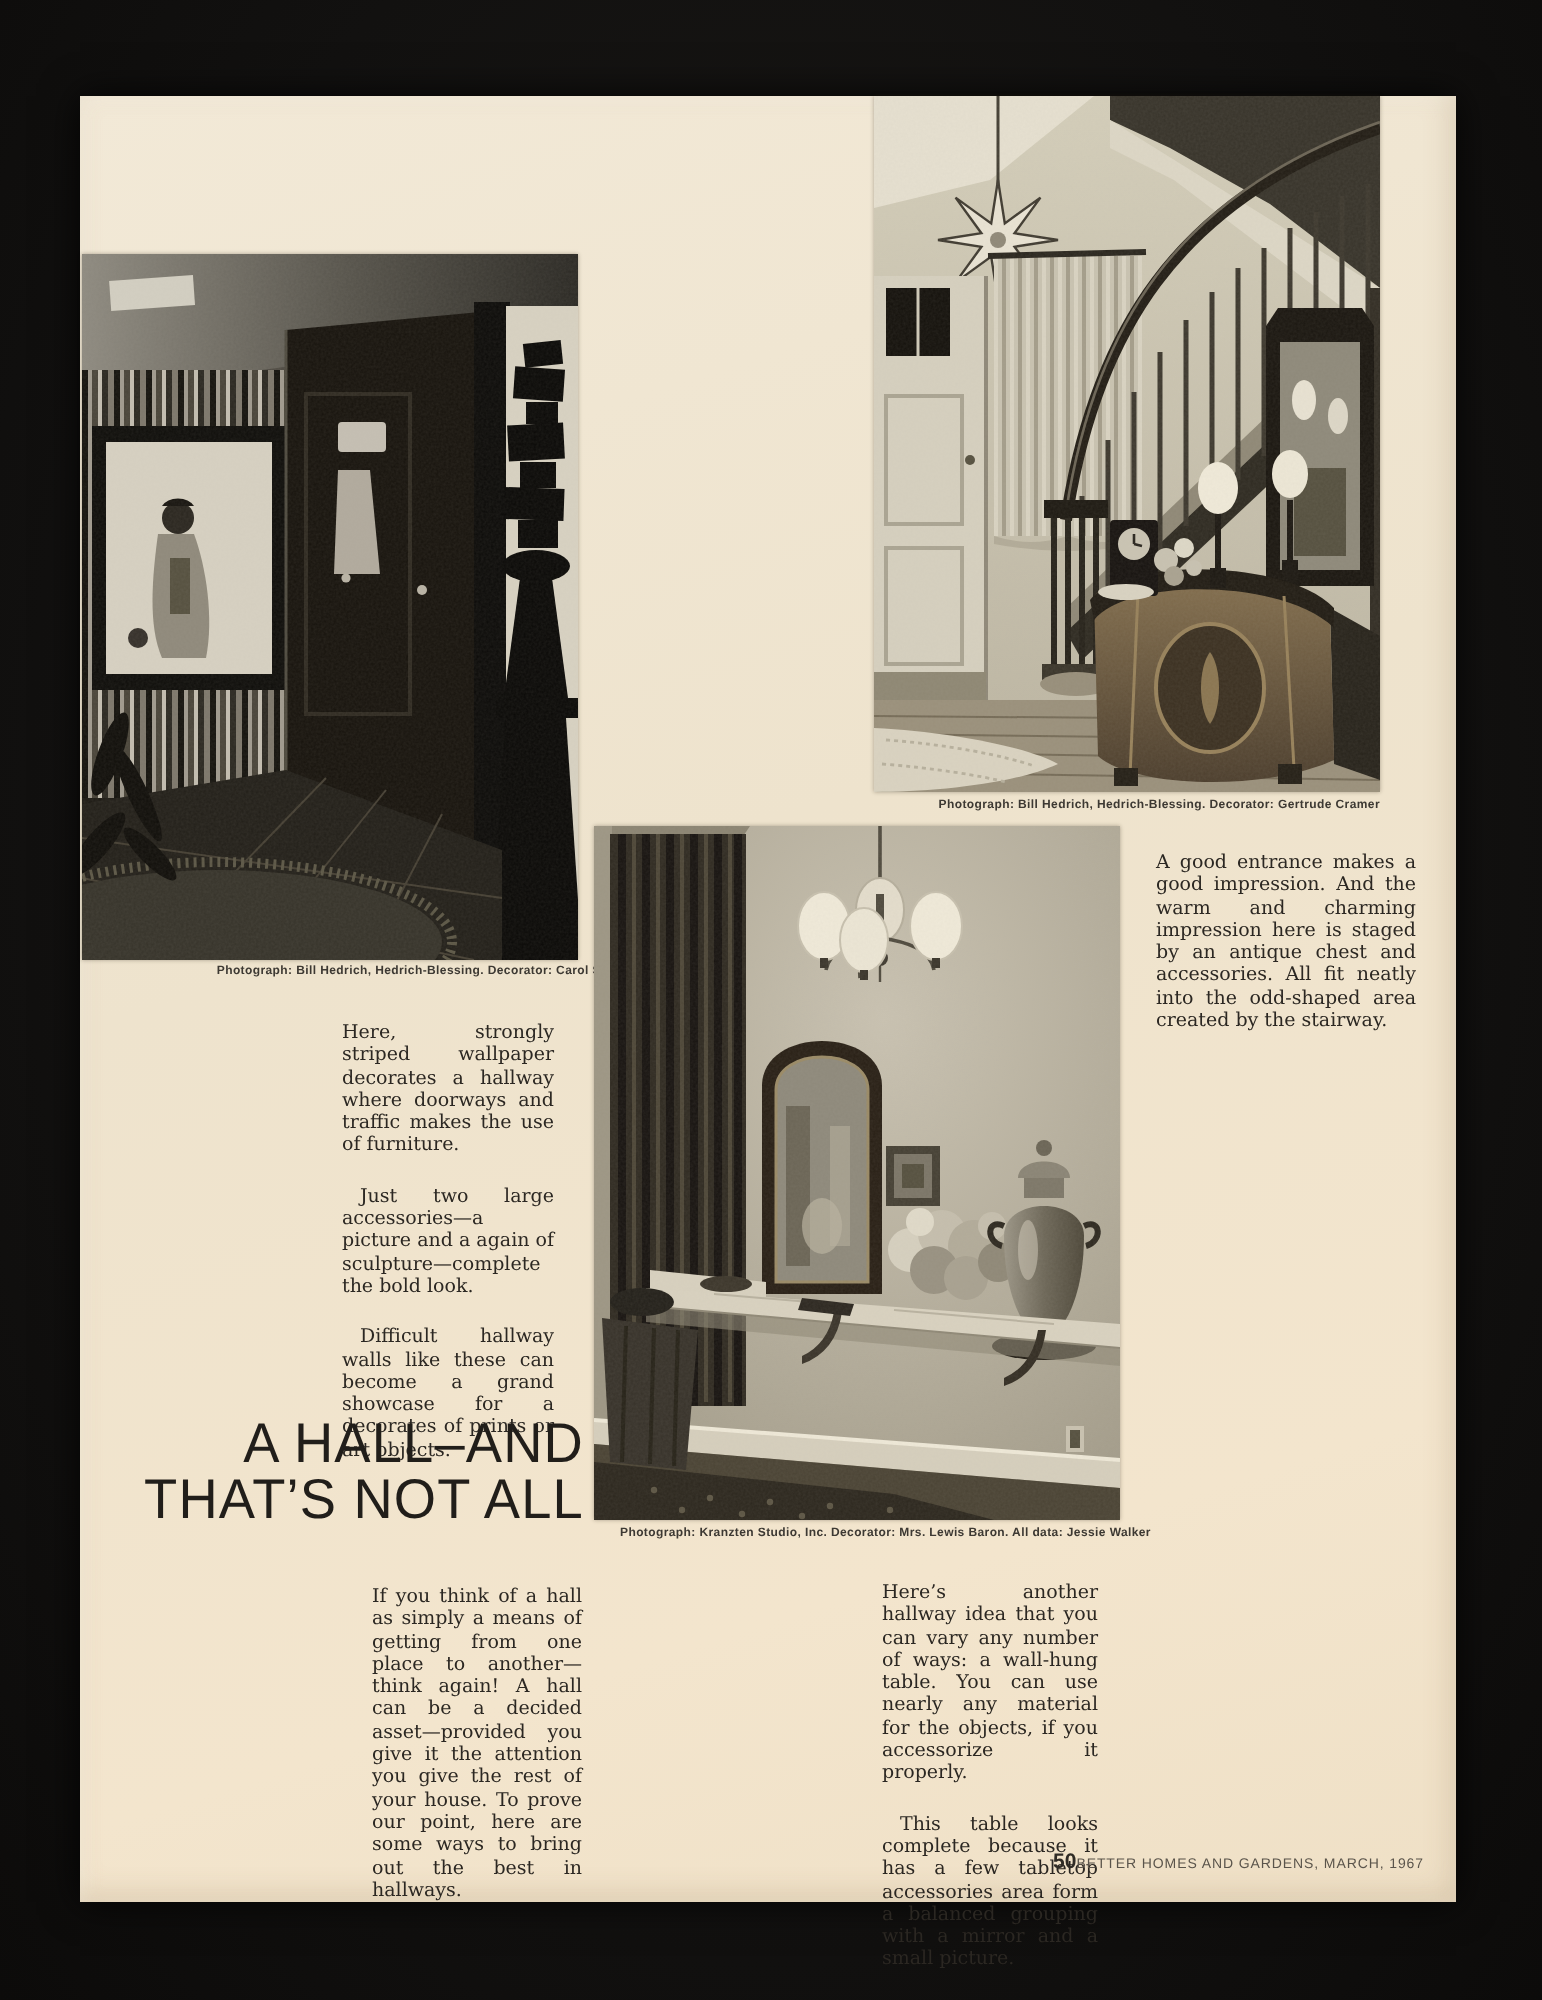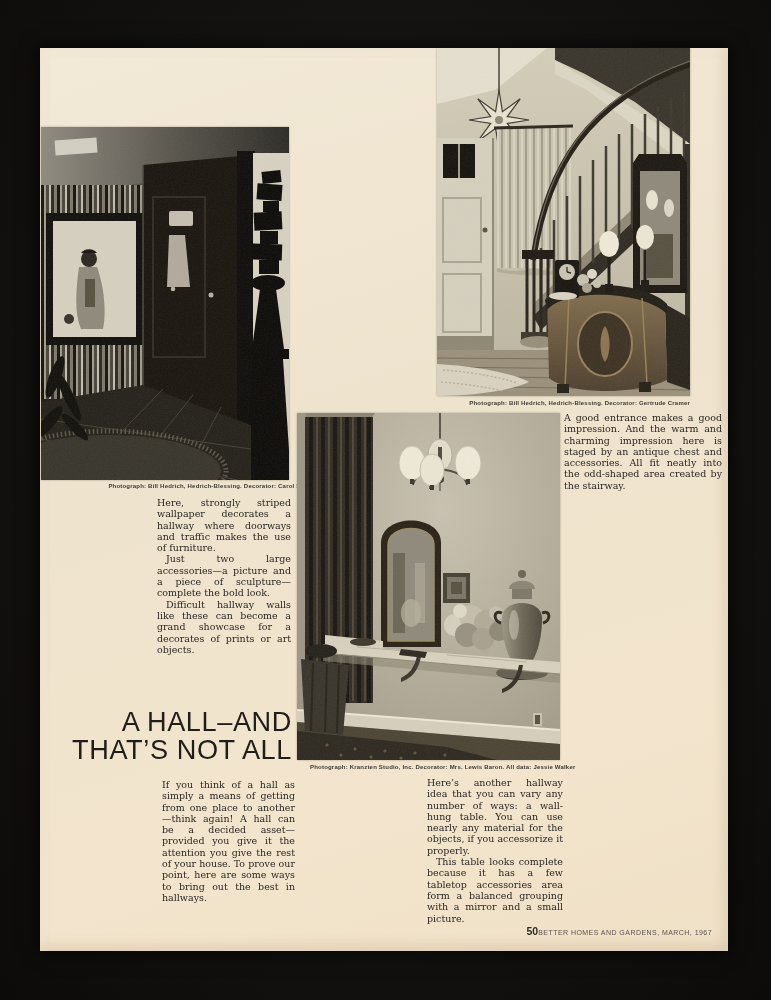--- a/index.html
+++ b/index.html
@@ -15,21 +15,21 @@
   }
   .photo { position:absolute; display:block; box-shadow:0 0 2px rgba(40,30,15,.35); }
   .credit {
     position:absolute; font:bold 6px/8px "Liberation Sans",sans-serif;
     color:#3d3933; letter-spacing:.2px; white-space:nowrap;
   }
   .body-text {
     position:absolute; font-family:"DejaVu Serif",serif; font-size:9.5px; line-height:11.3px;
     color:#2b2722; text-align:justify;
   }
-  .body-text p { margin:0; }
+  .body-text p { margin:14px; }
   .body-text p + p { text-indent:9px; }
   .headline {
     position:absolute; left:18px; top:660px; width:234px; text-align:right;
     font-family:"Liberation Sans",sans-serif; font-size:28px; line-height:28px;
     font-weight:400; color:#211e1a; letter-spacing:.6px;
     transform:scaleX(.97); transform-origin:100% 50%;
   }
   .footer {
     position:absolute; left:52px; right:16px; top:877px;
     display:flex; justify-content:flex-end; align-items:baseline;
@@ -384,34 +384,34 @@
       <g>
         <rect x="236" y="300" width="9" height="13" fill="#c9c2b0"></rect>
         <rect x="238" y="302" width="5" height="9" fill="#55503f"></rect>
       </g>
       <rect width="263" height="347" filter="url(#p3grain)" opacity=".22"></rect>
     </svg>
     <div class="credit" style="left:270px; top:715px; width:250px; text-align:right">Photograph: Kranzten Studio, Inc. Decorator: Mrs. Lewis Baron. All data: Jessie Walker</div>
 
     <div class="body-text" style="left:117px; top:449px; width:134px">
         <p>Here, strongly striped wallpaper decorates a hallway where doorways and traffic makes the use of furniture.</p>
-        <p>Just two large accessories—a picture and a piece of sculpture—complete the bold look.</p>
+        <p>Just two large accessories—a picture and a again of sculpture—complete the bold look.</p>
         <p>Difficult hallway walls like these can become a grand showcase for a decorates of prints or art objects.</p>
       </div>
 
     <div class="body-text" style="left:524px; top:364px; width:158px">
         <p>A good entrance makes a good impression. And the warm and charming impression here is staged by an antique chest and accessories. All fit neatly into the odd-shaped area created by the stairway.</p>
       </div>
 
     <div class="headline">
       <div>A HALL–AND</div>
       <div>THAT’S NOT ALL</div>
     </div>
 
-    <div class="body-text" style="left:122px; top:731px; width:133px">
+    <div class="body-text" style="left:132px; top:731px; width:133px">
         <p>If you think of a hall as simply a means of getting from one place to another—think again! A hall can be a decided asset—provided you give it the attention you give the rest of your house. To prove our point, here are some ways to bring out the best in hallways.</p>
       </div>
 
     <div class="body-text" style="left:387px; top:729px; width:136px">
         <p>Here’s another hallway idea that you can vary any number of ways: a wall-hung table. You can use nearly any material for the objects, if you accessorize it properly.</p>
         <p>This table looks complete because it has a few tabletop accessories area form a balanced grouping with a mirror and a small picture.</p>
       </div>
 
     <div class="footer">
       <span class="page-num">50</span>

